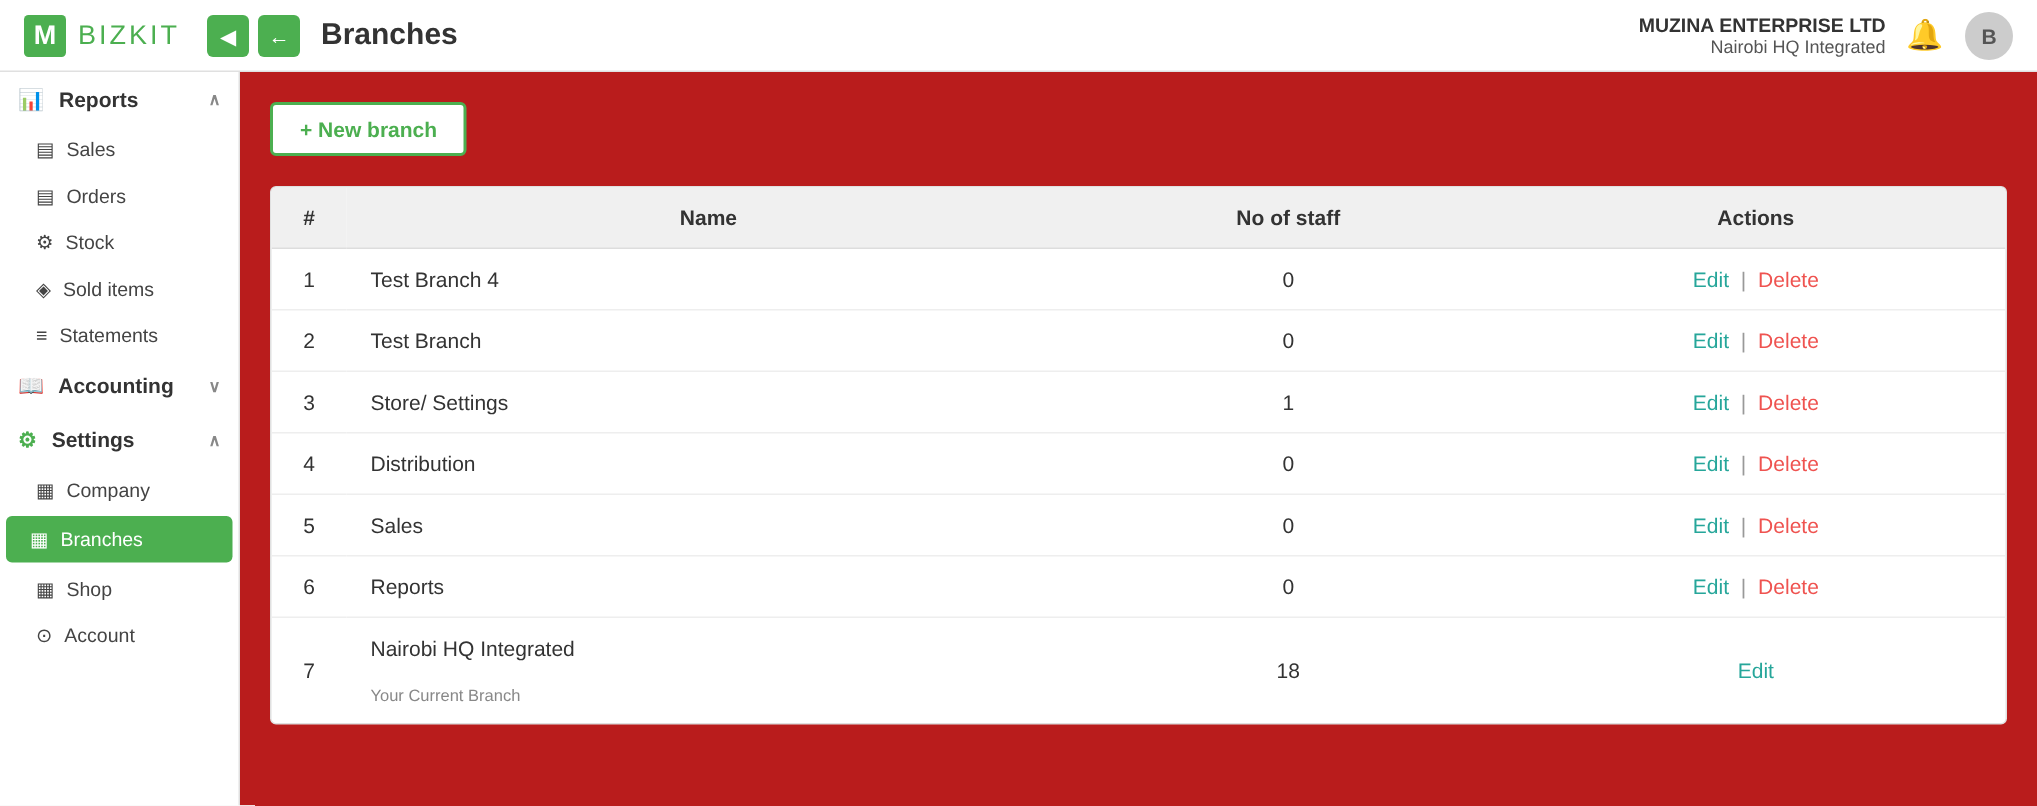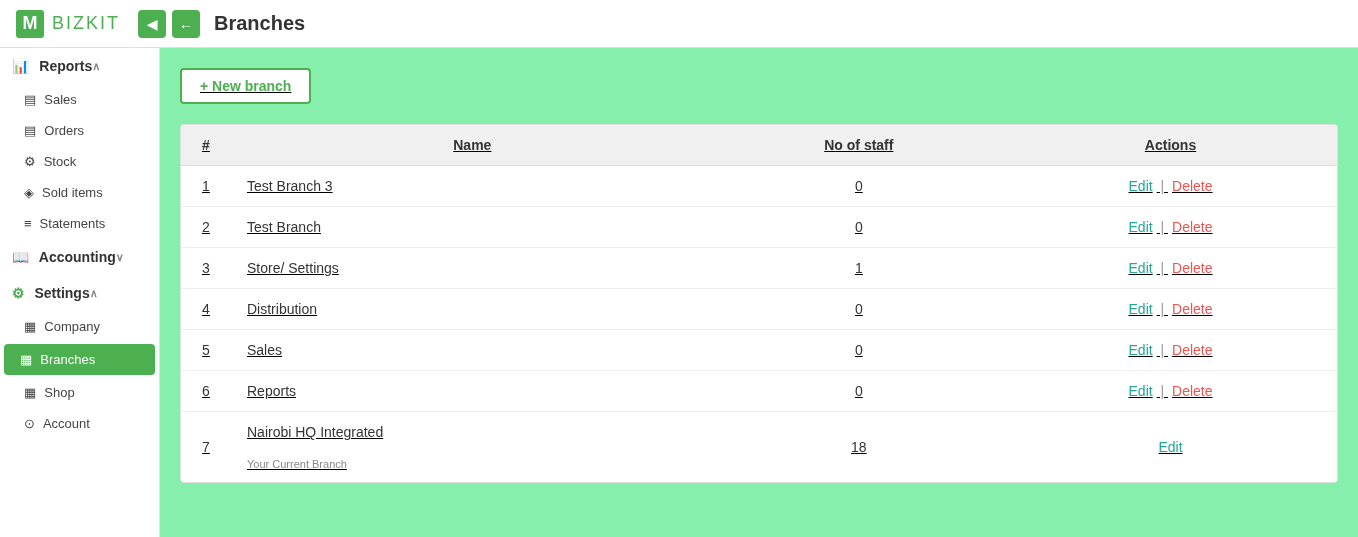--- a/index.html
+++ b/index.html
@@ -22,34 +22,34 @@
     .branch-name { font-size: 12px; color: #555; }
     .bell-icon { font-size: 20px; color: #4caf50; cursor: pointer; }
     .avatar { background: #ccc; border-radius: 50%; width: 32px; height: 32px; display: flex; align-items: center; justify-content: center; font-weight: bold; font-size: 14px; color: #555; }
 
     
     .layout { display: flex; flex: 1; overflow: hidden; }
 
     
     .sidebar { width: 160px; background: #fff; border-right: 1px solid #e0e0e0; overflow-y: auto; flex-shrink: 0; }
     .sidebar-group-header {
-      display: flex; align-items: center; 
+      display: flex; align-items: center; justify-content: space-between;
       padding: 10px 12px; font-size: 14px; font-weight: 600; color: #333; cursor: pointer;
     }
     .sidebar-group-header .icon { color: #4caf50; margin-right: 6px; }
     .sidebar-item {
       display: flex; align-items: center; padding: 8px 12px 8px 24px;
       font-size: 13px; color: #444; cursor: pointer; gap: 8px;
     }
     .sidebar-item.active { background: #4caf50; color: #fff; border-radius: 4px; margin: 2px 4px; padding: 8px 8px 8px 16px; }
     .sidebar-item .s-icon { font-size: 13px; }
     .chevron { font-size: 11px; color: #888; }
 
     
-    .main { flex: 1; padding: 20px; overflow-y: auto; background: #86efac; text-decoration: underline; }
+    .main { flex: 1; padding: 20px; overflow-y: auto; background: #b91c1c; }
 
     .new-branch-btn {
       display: flex; align-items: center; gap: 6px;
       border: 2px solid #4caf50; color: #4caf50; background: #fff;
       padding: 8px 18px; border-radius: 4px; cursor: pointer;
       font-size: 14px; font-weight: 600; margin-bottom: 20px;
     }
 
     
     .table-container { background: #fff; border-radius: 4px; overflow: hidden; border: 1px solid #e0e0e0; }
@@ -73,20 +73,28 @@
 <div class="header">
   <div class="logo-area">
     <div class="logo-m">M</div>
     <span class="logo-text">BIZKIT</span>
     <div class="nav-btns">
       <button class="nav-btn">◀</button>
       <button class="nav-btn">←</button>
     </div>
   </div>
   <span class="page-title">Branches</span>
+  <div class="header-right">
+    <div class="company-info">
+      <div class="company-name">MUZINA ENTERPRISE LTD</div>
+      <div class="branch-name">Nairobi HQ Integrated</div>
+    </div>
+    <span class="bell-icon">🔔</span>
+    <div class="avatar">B</div>
+  </div>
 </div>
 
 <div class="layout">
 
   <div class="sidebar">
 
     <div class="sidebar-group-header">
       <span>
         <span class="icon">📊</span>
         <span>Reports</span>
@@ -156,21 +164,21 @@
           <tr>
             <th class="num-col">#</th>
             <th>Name</th>
             <th class="center">No of staff</th>
             <th class="center actions-col">Actions</th>
           </tr>
         </thead>
         <tbody id="table-body">
         <tr>
               <td class="num-col">1</td>
-              <td>Test Branch 3</td>
+              <td>Test Branch 4</td>
               <td class="center">0</td>
               <td class="center actions-col"><a class="edit-link">Edit</a><span class="sep"> | </span><a class="delete-link">Delete</a></td>
             </tr>
             <tr>
               <td class="num-col">2</td>
               <td>Test Branch</td>
               <td class="center">0</td>
               <td class="center actions-col"><a class="edit-link">Edit</a><span class="sep"> | </span><a class="delete-link">Delete</a></td>
             </tr>
             <tr>

